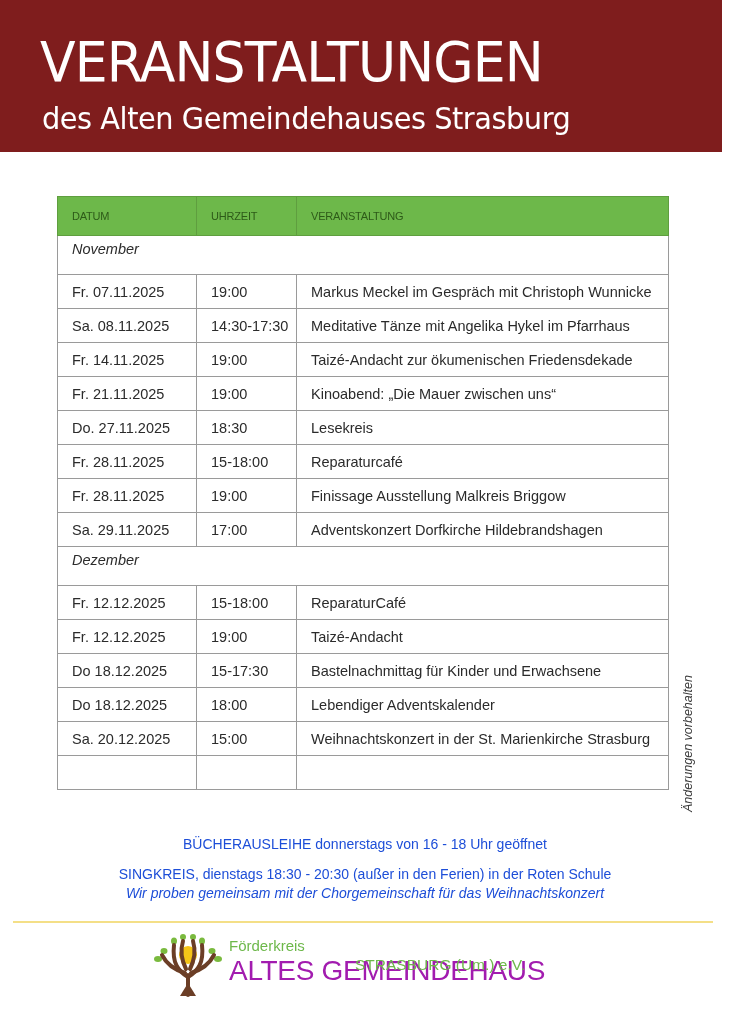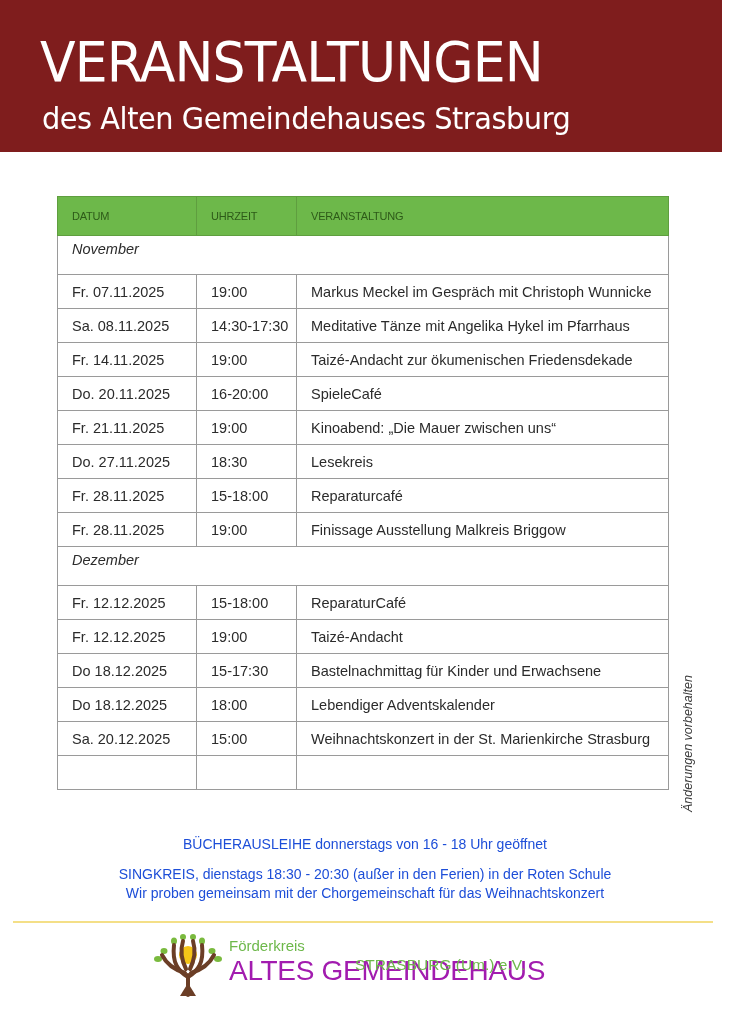--- a/index.html
+++ b/index.html
@@ -47,21 +47,21 @@
 
   .side-note {
     position: absolute; left: 681px; top: 812px;
     transform: rotate(-90deg); transform-origin: left top;
     font-style: italic; font-size: 12.5px; color: #3a3a3a; white-space: nowrap;
   }
 
   .info { position: absolute; left: 0; width: 730px; text-align: center; font-size: 14px; color: #1d4ed8; }
   .info-books { top: 836px; }
   .info-choir { top: 866px; }
-  .info-choir-note { top: 885px; }
+  .info-choir-note { top: 885px; font-style: italic; }
 
   .divider {
     position: absolute; left: 13px; top: 921px; width: 700px; height: 2px;
     background: #f4df87;
   }
 
   .logo-icon { position: absolute; left: 152px; top: 933px; width: 72px; height: 66px; }
   .logo-small {
     position: absolute; left: 229px; top: 937px; font-size: 15px; color: #6db84a;
   }
@@ -108,43 +108,43 @@
         <td>Sa. 08.11.2025</td>
         <td>14:30-17:30</td>
         <td>Meditative Tänze mit Angelika Hykel im Pfarrhaus</td>
       </tr>
       <tr class="">
         <td>Fr.  14.11.2025</td>
         <td>19:00</td>
         <td>Taizé-Andacht zur ökumenischen Friedensdekade</td>
       </tr>
       <tr class="">
-        <td>Do. 20.11.2025</td>
-        <td>16-20:00</td>
-        <td>SpieleCafé</td>
-      </tr>
-      <tr class="">
         <td>Fr.  21.11.2025</td>
         <td>19:00</td>
         <td>Kinoabend: „Die Mauer zwischen uns“</td>
       </tr>
       <tr class="">
         <td>Do. 27.11.2025</td>
         <td>18:30</td>
         <td>Lesekreis</td>
       </tr>
       <tr class="">
         <td>Fr.  28.11.2025</td>
         <td>15-18:00</td>
         <td>Reparaturcafé</td>
       </tr>
       <tr class="">
         <td>Fr.  28.11.2025</td>
         <td>19:00</td>
         <td>Finissage Ausstellung Malkreis Briggow</td>
+      </tr>
+      <tr class="">
+        <td>Sa. 29.11.2025</td>
+        <td>17:00</td>
+        <td>Adventskonzert Dorfkirche Hildebrandshagen</td>
       </tr>
       <tr class="month">
         <td colspan="3">Dezember</td>
       </tr>
       <tr class="">
         <td>Fr. 12.12.2025</td>
         <td>15-18:00</td>
         <td>ReparaturCafé</td>
       </tr>
       <tr class="">

